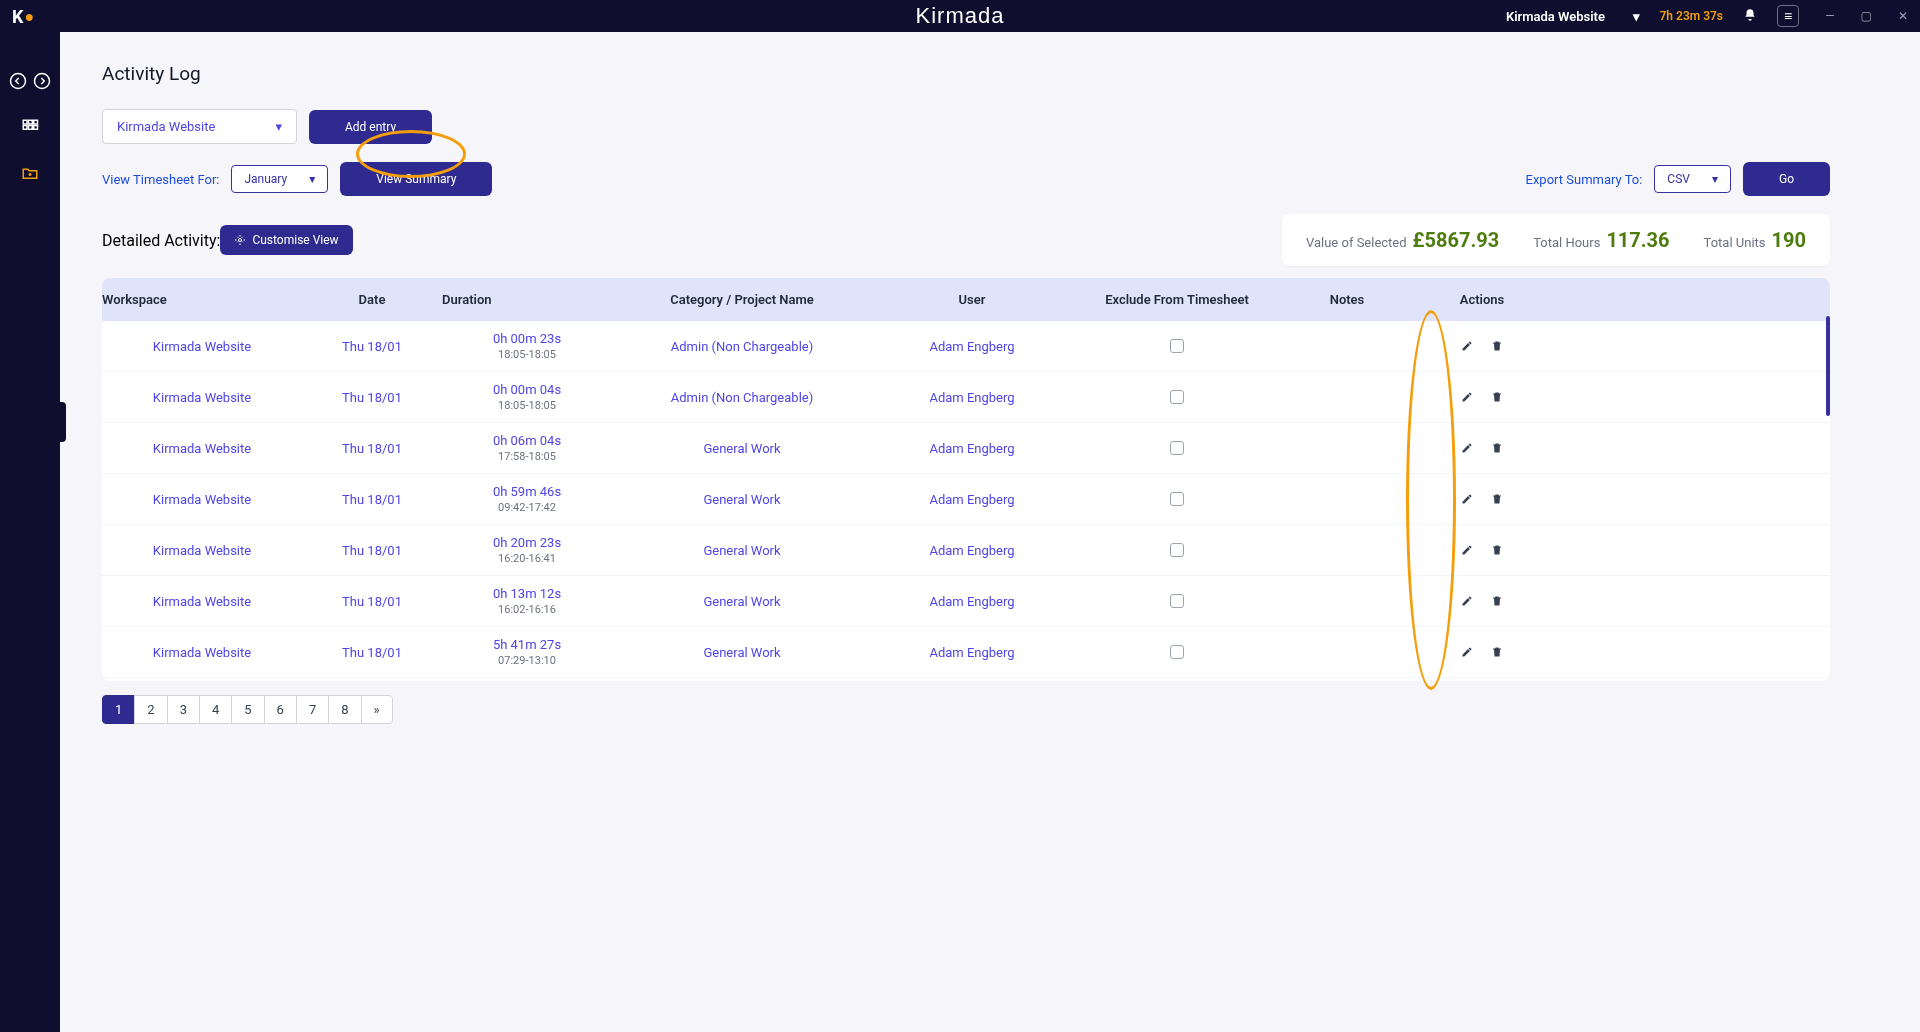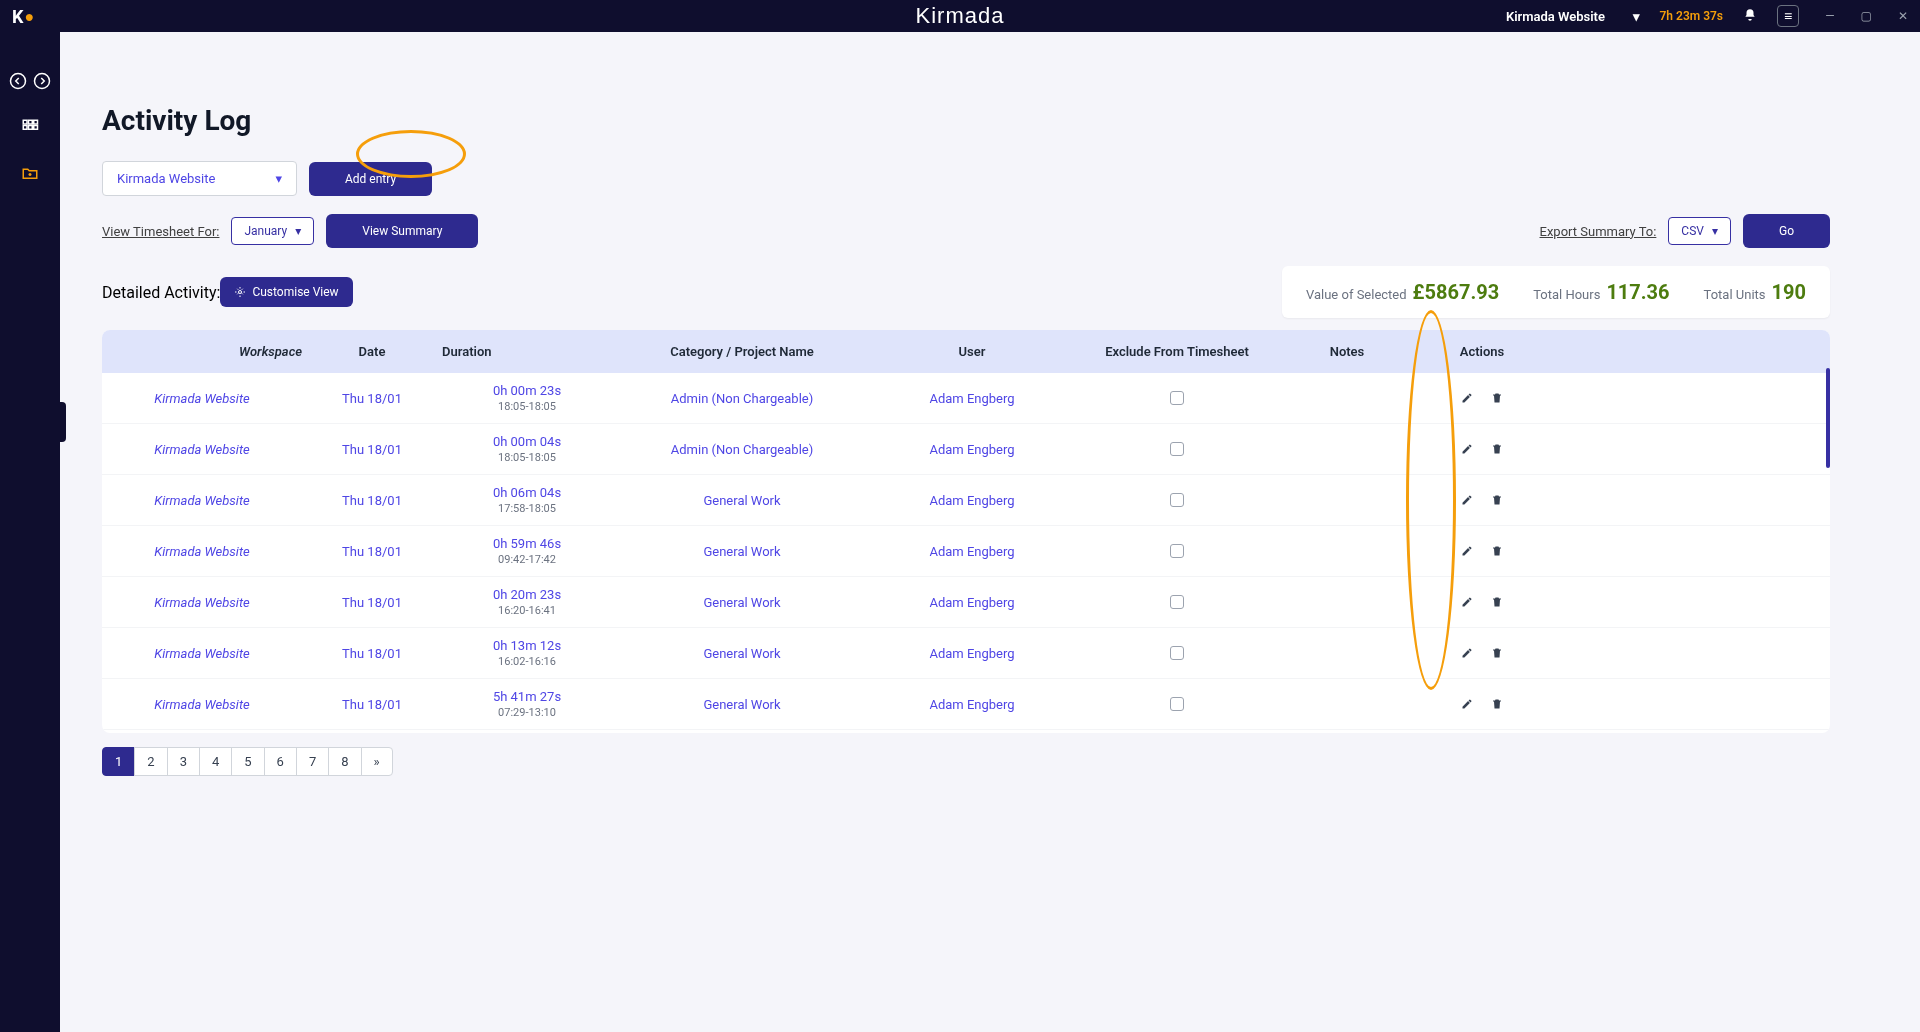--- a/index.html
+++ b/index.html
@@ -17,43 +17,43 @@
 
 .container { display:flex; height:calc(100% - 32px); }
 
 .sidebar { width:60px; background:#0f0e2e; display:flex; flex-direction:column; align-items:center; padding-top:40px; gap:28px; position:relative; }
 .sidebar svg { width:18px; height:18px; color:#fff; }
 .sb-btn { cursor:pointer; display:flex; align-items:center; justify-content:center; }
 .sb-nav { display:flex; gap:6px; }
 .sb-handle { position:absolute; right:-6px; top:370px; width:6px; height:40px; background:#0f0e2e; border-radius:0 4px 4px 0; }
 
 .main { flex:1; padding:30px 90px 20px 42px; overflow:hidden; position:relative; }
-h1 { font-size:28px; font-weight:700; color:#111827; margin-bottom:24px;margin-top:42px; }
+h1 { font-size:19px; font-weight:400; color:#111827; margin-bottom:24px; }
 
 .row1 { display:flex; align-items:center; gap:12px; margin-bottom:18px; }
 .dropdown { border:1px solid #d1d5db; background:#fff; border-radius:4px; padding:9px 14px; font-size:13px; color:#4f46e5; width:195px; display:flex; justify-content:space-between; align-items:center; cursor:pointer; }
 
 .btn-primary { background:#2e2a8f; color:#fff; border:none; border-radius:6px; padding:10px 36px; font-size:12px; cursor:pointer; }
-.btn-outline { background:#fff; color:#3730a3; border:1px solid #3730a3; border-radius:4px; padding:6px 12px; font-size:12px; cursor:pointer; display:flex; align-items:center; gap:8px; }
+.btn-outline { background:#fff; color:#3730a3; border:1px solid #3730a3; border-radius:4px; padding:6px 12px; font-size:12px; cursor:pointer; display:flex; align-items:center; gap:22px; }
 
 .row2 { display:flex; align-items:center; gap:12px; margin-bottom:18px; position:relative; }
-.row2 .label { font-size:13px; color:#404040;text-decoration:underline; }
+.row2 .label { font-size:13px; color:#1d4ed8; }
 .row2 .spacer { flex:1; }
 
 .row3 { display:flex; align-items:center; margin-bottom:12px; position:relative; }
 .row3 .spacer { flex:1; }
 .stats { background:#fff; border-radius:6px; padding:14px 24px; display:flex; gap:34px; align-items:center; box-shadow:0 1px 2px rgba(0,0,0,0.05); }
 .stat-label { font-size:13px; color:#6b7280; }
 .stat-val { font-size:20px; font-weight:700; color:#4d7c0f; margin-left:6px; }
 
 .gear { width:12px; height:12px; }
 
 .table-wrap { background:#fff; border-radius:8px; overflow:hidden; margin-top:6px; position:relative; }
 .thead { background:#dfe4fb; padding:14px 0; display:flex; font-size:13px; font-weight:600; color:#1f2937; }
-.col-ws { width:200px; text-align:right;font-style:italic; }
+.col-ws { width:200px; text-align:left; }
 .col-date { width:140px; text-align:center; }
 .col-dur { width:170px; text-align:left; }
 .col-cat { width:260px; text-align:center; }
 .col-user { width:200px; text-align:center; }
 .col-ex { width:210px; text-align:center; }
 .col-notes { width:130px; text-align:center; }
 .col-act { width:140px; text-align:center; }
 
 .tbody { max-height:360px; overflow-y:auto; }
 .trow { display:flex; border-bottom:1px solid #f3f4f6; padding:10px 0; font-size:13px; color:#4f46e5; align-items:center; }

